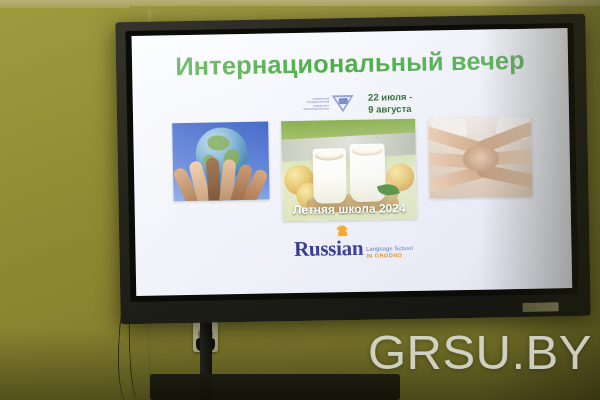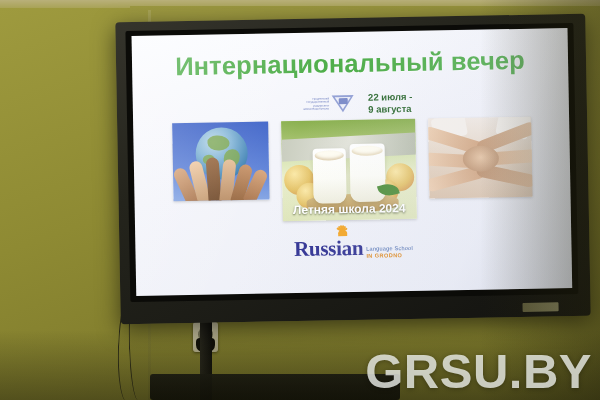--- a/index.html
+++ b/index.html
@@ -280,22 +280,22 @@
     border-radius:1px; transform-origin:50% 100%; left:9.5px; top:1px;
   }
   .rls-sub {
     padding-bottom:2px; line-height:6.5px;
   }
   .rls-sub-1 { font-size:5.6px; color:#3b5fa8; letter-spacing:.2px; }
   .rls-sub-2 { font-size:5.6px; color:#e08a1e; font-weight:bold; letter-spacing:.4px; }
 
   
   .watermark {
-    position:absolute; right:8px; bottom:1px;
-    font-size:49px; font-weight:700; letter-spacing:.5px;
+    position:absolute; right:8px; bottom:20px;
+    font-size:49px; font-weight:400; letter-spacing:.5px;
     color:rgba(238,240,235,.80);
     text-shadow:0 1px 5px rgba(0,0,0,.30);
     white-space:nowrap;
   }
 </style>
 </head>
 <body>
 
 <div class="room">
 

